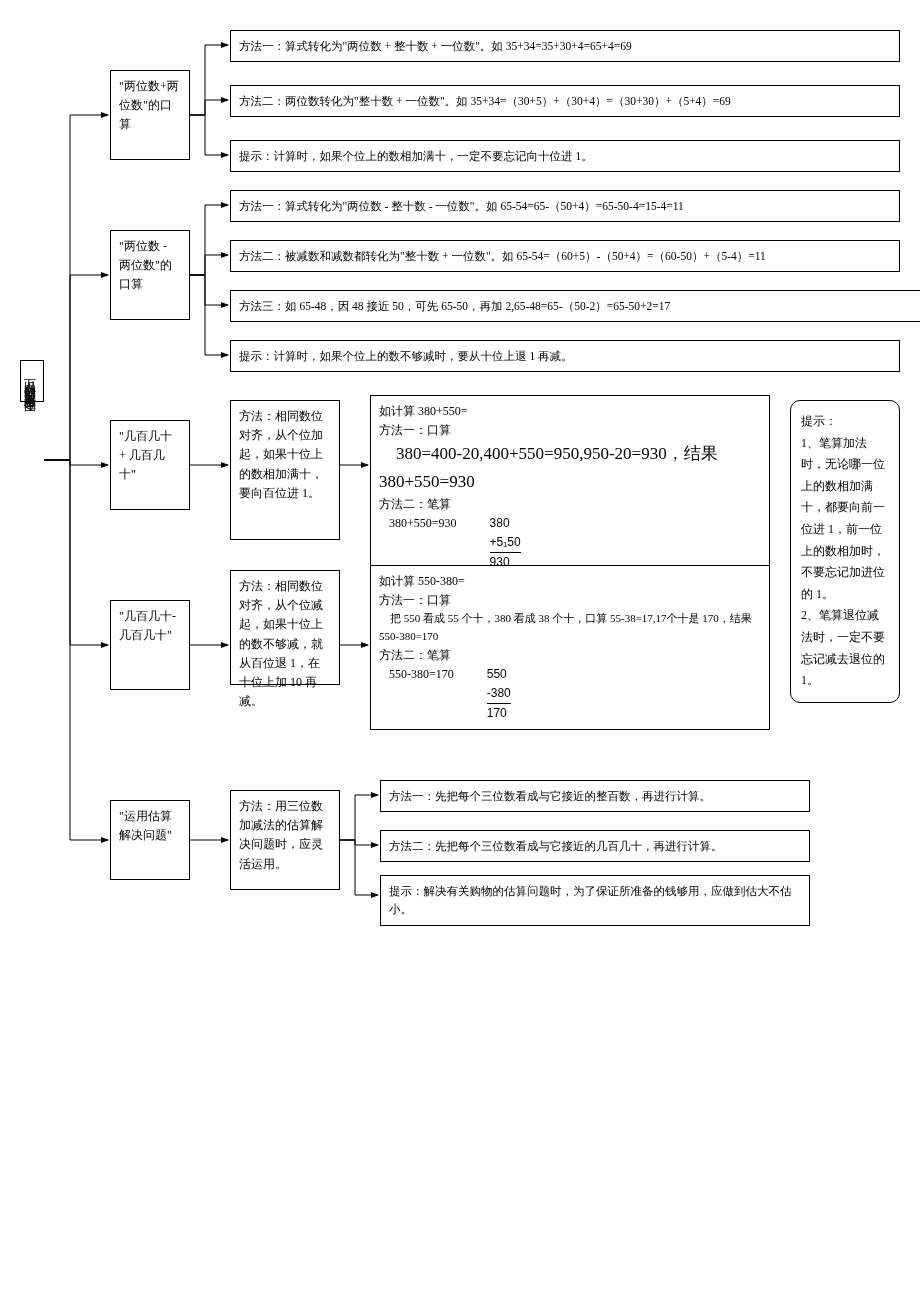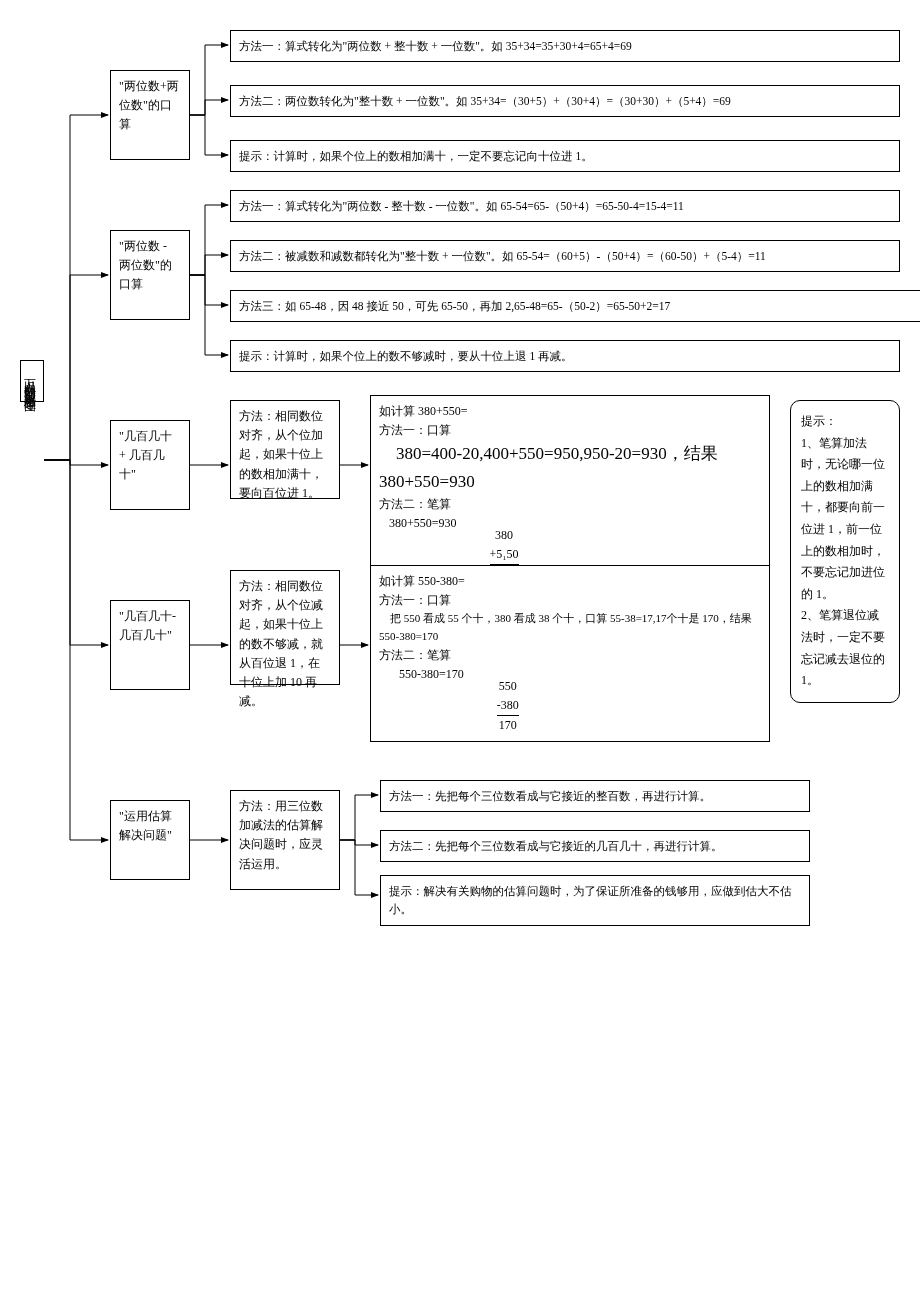--- a/index.html
+++ b/index.html
@@ -46,23 +46,22 @@
   svg.connector {
     position: absolute;
     left: 0;
     top: 0;
     pointer-events: none;
   }
   .calc-col {
     display: inline-block;
     vertical-align: top;
     margin-left: 30px;
-    font-family: Liberation Serif, serif;
-    text-align: center;
-    margin-top: 12px;
+    font-family: Liberation Sans, sans-serif;
+    text-align: left;
   }
   .calc-col .uline { border-bottom: 1px solid #000; display:block; }
 </style>
 </head>
 <body>
 
 <div class="root">万以内数的加减法思维导图</div>
 
 <div class="box node2" style="left:110px; top:70px; height:90px;">"两位数+两位数"的口算</div>
 <div class="box long-box" style="left:230px; top:30px; width:670px;">方法一：算式转化为"两位数 + 整十数 + 一位数"。如 35+34=35+30+4=65+4=69</div>
@@ -71,21 +70,21 @@
 
 <div class="box node2" style="left:110px; top:230px; height:90px;">"两位数 - 两位数"的口算</div>
 <div class="box long-box" style="left:230px; top:190px; width:670px;">方法一：算式转化为"两位数 - 整十数 - 一位数"。如 65-54=65-（50+4）=65-50-4=15-4=11</div>
 <div class="box long-box" style="left:230px; top:240px; width:670px;">方法二：被减数和减数都转化为"整十数 + 一位数"。如 65-54=（60+5）-（50+4）=（60-50）+（5-4）=11</div>
 <div class="box long-box" style="left:230px; top:290px; width:742px;">方法三：如 65-48，因 48 接近 50，可先 65-50，再加 2,65-48=65-（50-2）=65-50+2=17</div>
 <div class="box long-box" style="left:230px; top:340px; width:670px;">
   <span class="bold">提示：</span><span>计算时，如果个位上的数不够减时，要从十位上退 1 再减。</span>
 </div>
 
 <div class="box node2" style="left:110px; top:420px; height:90px;">"几百几十 + 几百几十"</div>
-<div class="box method-box" style="left:230px; top:400px; width:110px; height:99px;">方法：相同数位对齐，从个位加起，如果十位上的数相加满十，要向百位进 1。</div>
+<div class="box method-box" style="left:230px; top:400px; width:110px; height:140px;">方法：相同数位对齐，从个位加起，如果十位上的数相加满十，要向百位进 1。</div>
 <div class="box" style="left:370px; top:395px; width:400px;">
   <div>如计算 380+550=</div>
   <div>方法一：口算</div>
   <div style="font-size:17px;">　380=400-20,400+550=950,950-20=930，结果 380+550=930</div>
   <div>方法二：笔算</div>
   <div>
     <span style="margin-left:10px;">380+550=930</span>
     <span class="calc-col">
       <span>380</span><br>
       <span class="uline">+5₁50</span>
@@ -95,21 +94,21 @@
 </div>
 
 <div class="box node2" style="left:110px; top:600px; height:90px;">"几百几十-几百几十"</div>
 <div class="box method-box" style="left:230px; top:570px; width:110px; height:115px;">方法：相同数位对齐，从个位减起，如果十位上的数不够减，就从百位退 1，在十位上加 10 再减。</div>
 <div class="box" style="left:370px; top:565px; width:400px;">
   <div>如计算 550-380=</div>
   <div>方法一：口算</div>
   <div style="font-size:11px;">　把 550 看成 55 个十，380 看成 38 个十，口算 55-38=17,17个十是 170，结果 550-380=170</div>
   <div>方法二：笔算</div>
   <div>
-    <span style="margin-left:20px;">550-380=170</span>
+    <span style="margin-left:10px;">550-380=170</span>
     <span class="calc-col">
       <span>550</span><br>
       <span class="uline">-380</span>
       <span>170</span>
     </span>
   </div>
 </div>
 
 <div class="box node2" style="left:110px; top:800px; height:80px;">"运用估算解决问题"</div>
 <div class="box method-box" style="left:230px; top:790px; width:110px; height:100px;">方法：用三位数加减法的估算解决问题时，应灵活运用。</div>

